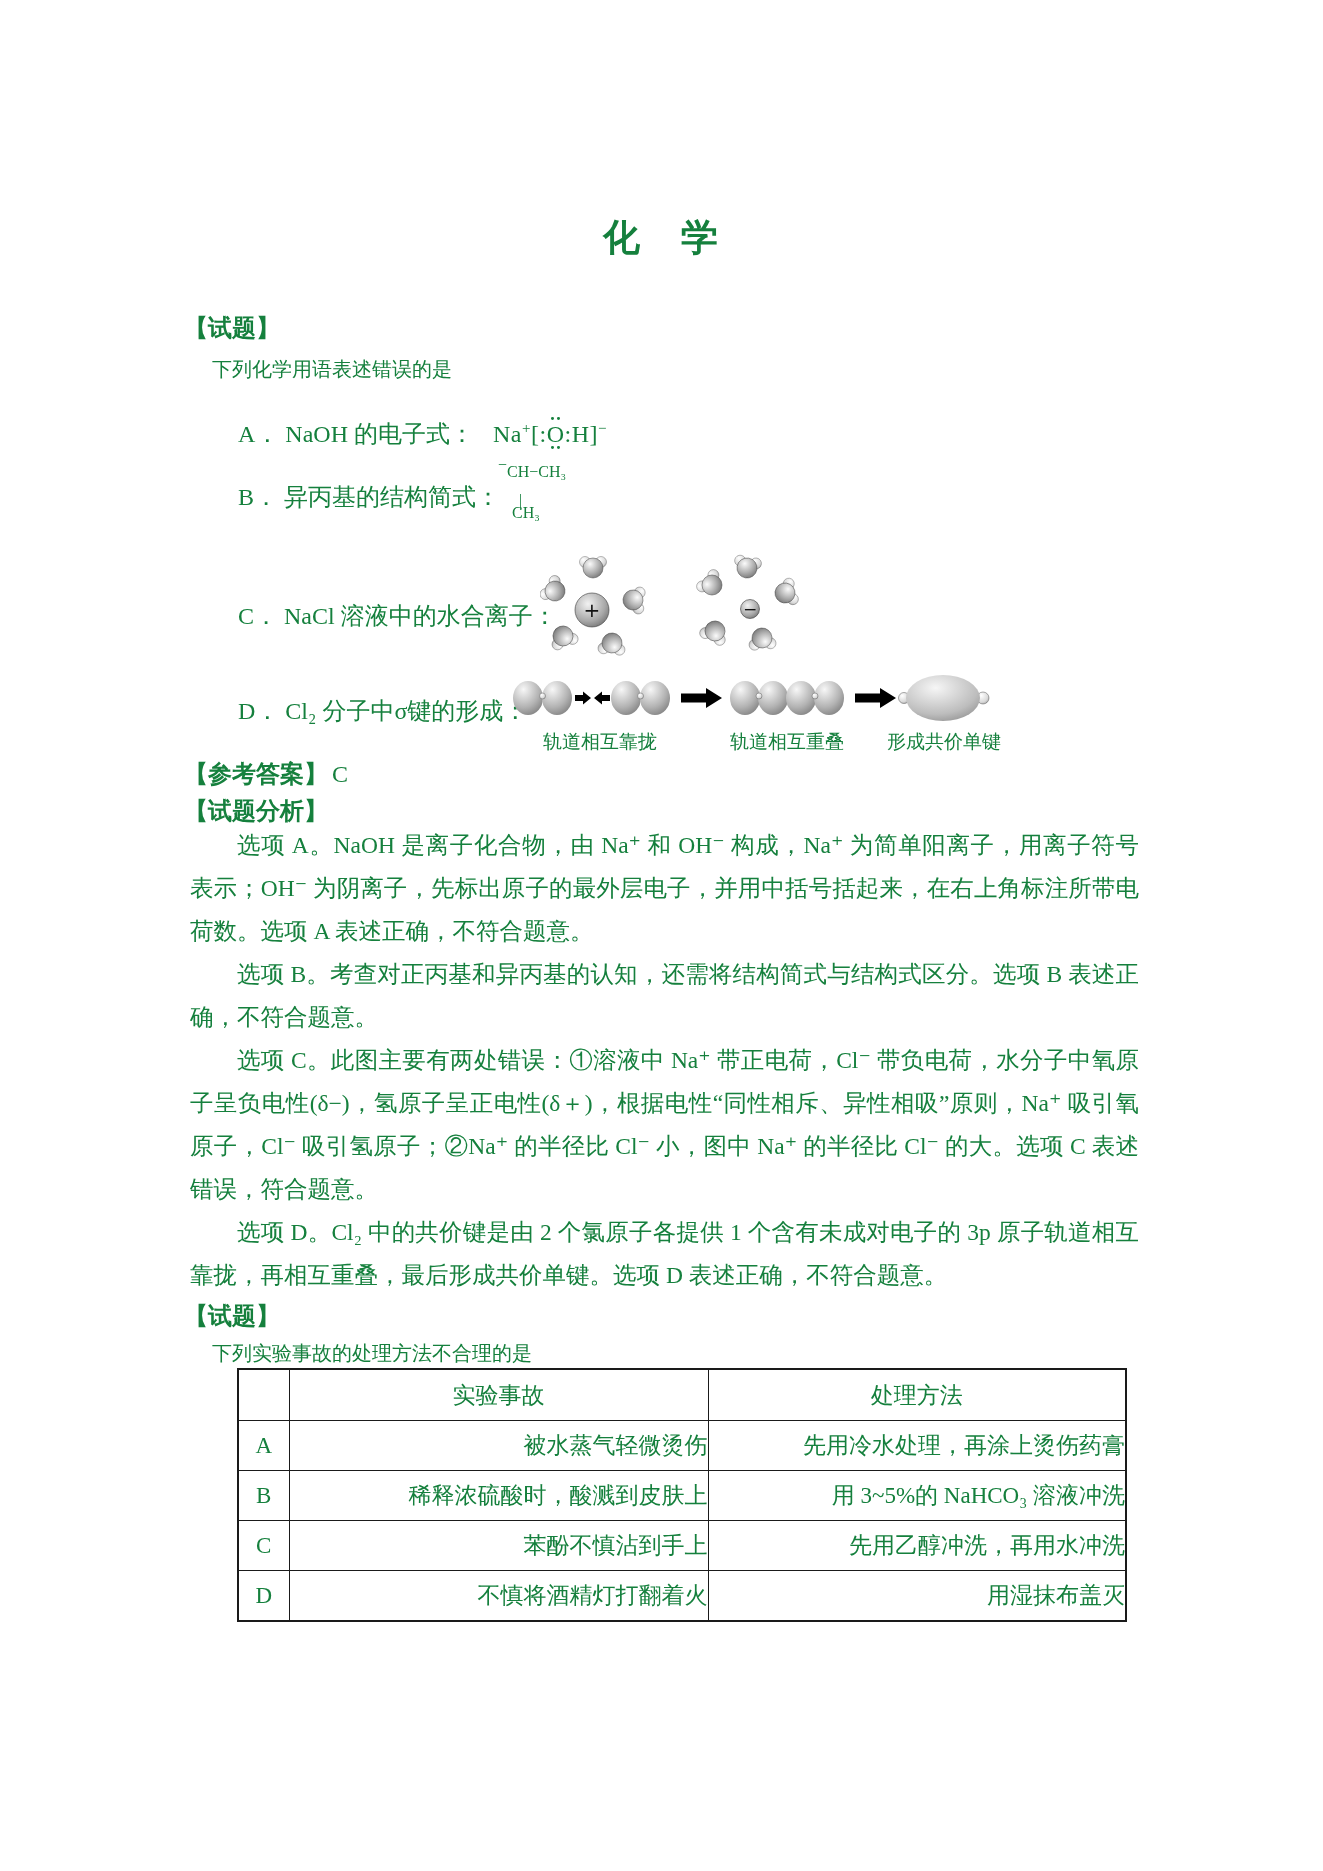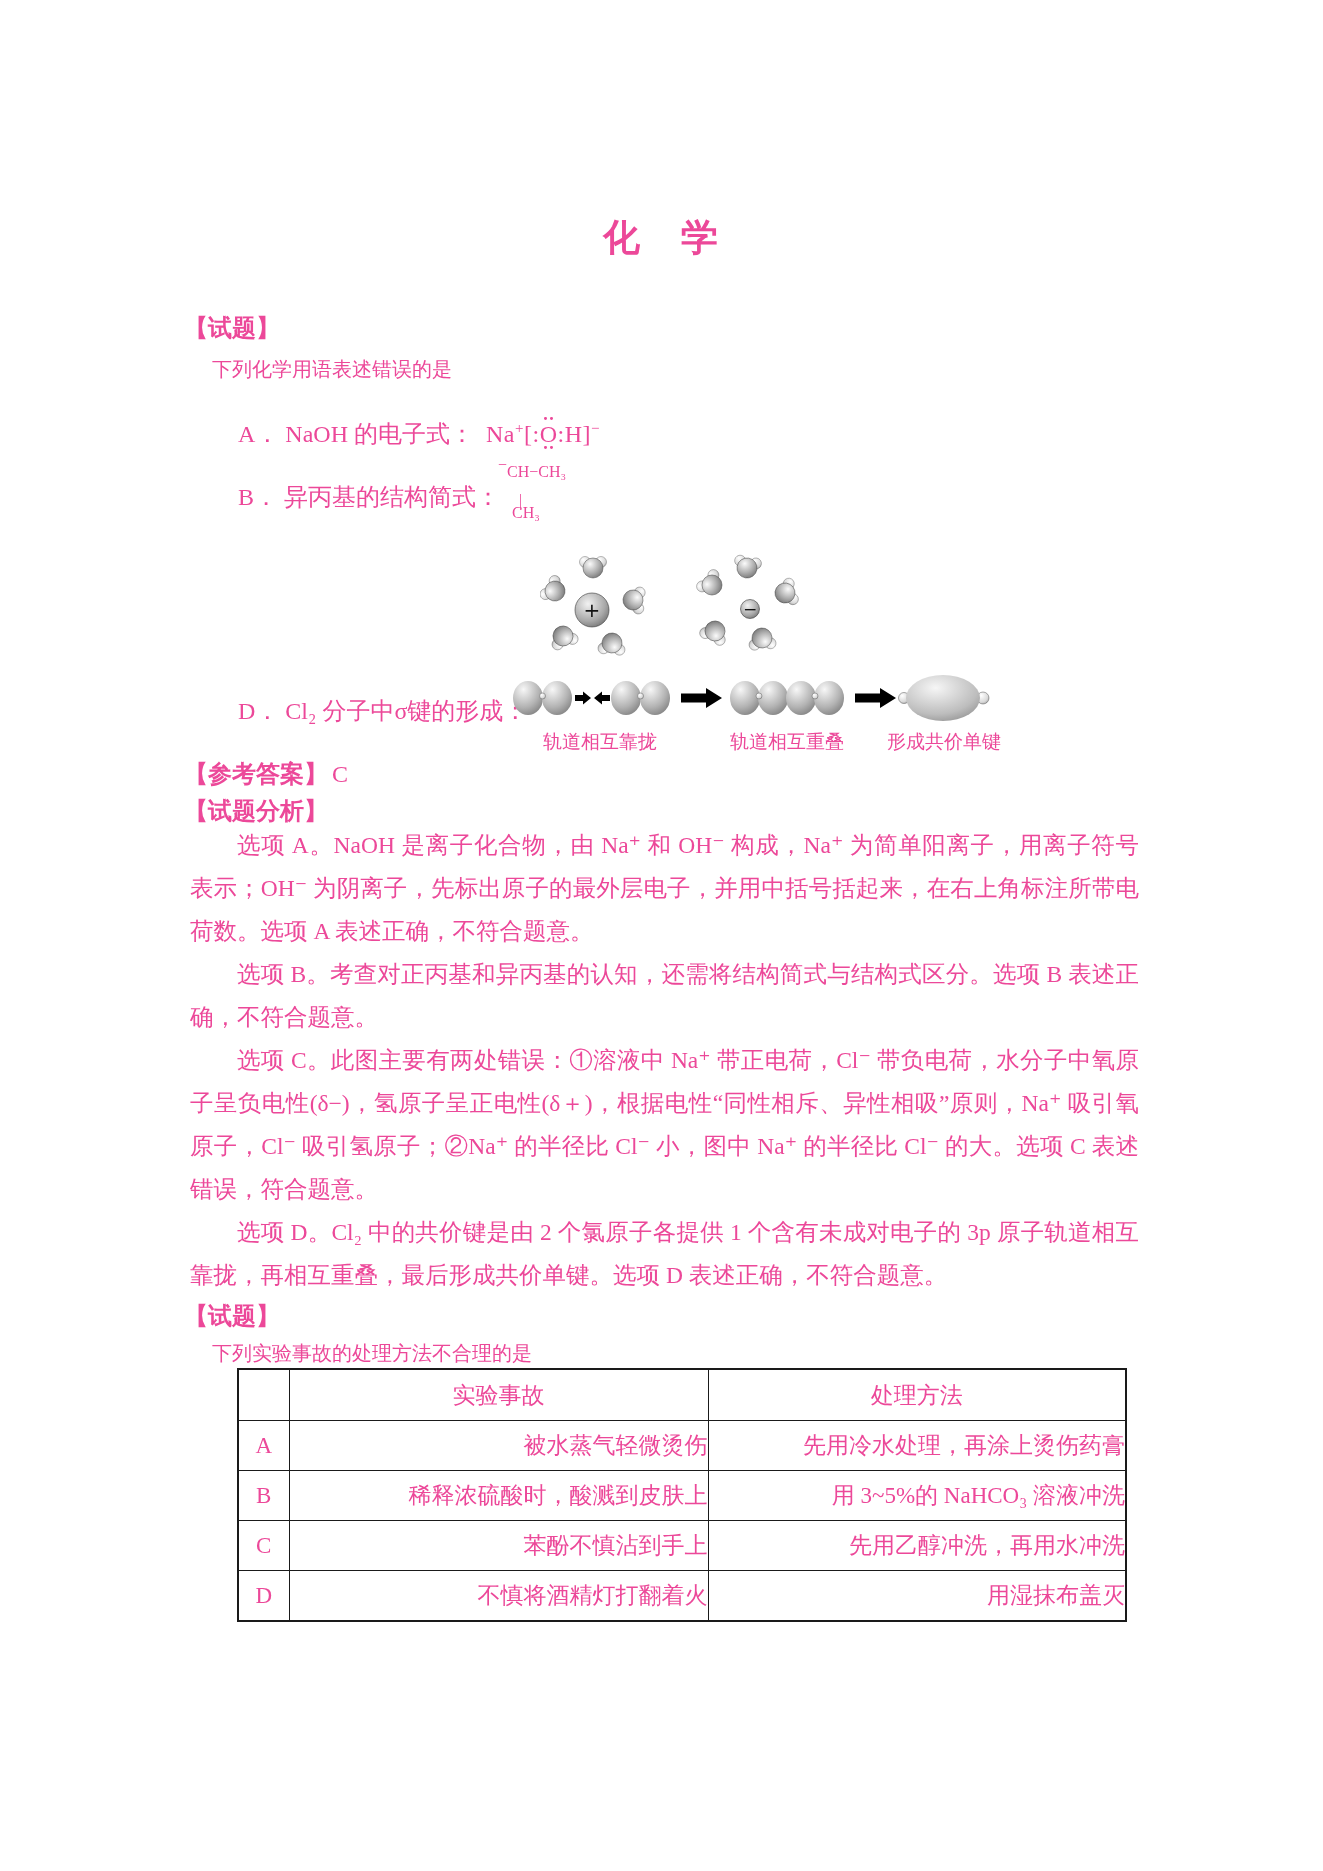--- a/index.html
+++ b/index.html
@@ -1,20 +1,20 @@
 <!DOCTYPE html>
 <html><head>
 <meta charset="utf-8">
 <style>
   html,body{margin:0;padding:0;background:#ffffff;}
   .page{
     position:relative;
     width:1323px;height:1629px;
     background:#ffffff;
-    color:#ec4899;
+    color:#15803d;
     font-family:"Liberation Serif","DejaVu Serif",serif;
     overflow:hidden;
     text-decoration:underline;
   }
   .abs{position:absolute;}
   .title{
     left:0;top:213px;width:1323px;
     text-align:center;
     font-size:37px;font-weight:700;
     letter-spacing:2px;
@@ -22,21 +22,21 @@
   .sec-header{
     left:184px;
     font-family:"Liberation Sans","DejaVu Sans",sans-serif;
     font-weight:600;font-size:24px;
   }
   .prompt{left:212px;font-size:20px;}
   .option{left:238px;font-size:24px;}
   .opt-label{margin-right:6px;}
   sup{font-size:15px;}
   
-  .eformula{margin-left:12px;letter-spacing:0.5px;}
+  .eformula{margin-left:19px;letter-spacing:0.5px;}
   .oatom{position:relative;display:inline-block;}
   .odot{
     position:absolute;left:50%;transform:translateX(-50%);
     font-size:18px;line-height:1;letter-spacing:0px;font-weight:700;
   }
   .odot-top{top:-11px;}
   .odot-bot{bottom:-9px;}
   
   .bform{font-size:16px;line-height:1;}
   .bform .lead{position:relative;top:-7px;}
@@ -87,20 +87,23 @@
     <span class="opt-label">A．</span><span>NaOH 的电子式：</span><span class="eformula"><span>Na</span><sup>+</sup><span>[</span><span>:</span><span class="oatom"><span class="odot odot-top">··</span><span>O</span><span class="odot odot-bot">··</span></span><span>:</span><span>H</span><span>]</span><sup>−</sup></span>
   </div>
 
   <div class="abs option" style="top:481px;">
     <span class="opt-label">B．</span><span>异丙基的结构简式：</span>
   </div>
   <div class="abs bform" style="left:498px;top:464px;"><span class="lead">−</span><span>CH−CH₃</span></div>
   <div class="abs bbond" style="left:519px;top:492px;">|</div>
   <div class="abs bform" style="left:512px;top:505px;">CH₃</div>
 
+  <div class="abs option" style="top:600px;">
+    <span class="opt-label">C．</span><span>NaCl 溶液中的水合离子：</span>
+  </div>
 
   <svg class="abs" style="left:540px;top:550px;" width="270" height="115" viewBox="0 0 270 115">
     <defs>
       <radialGradient id="gO" cx="0.35" cy="0.3" r="0.85">
         <stop offset="0" stop-color="#fbfbfb"></stop>
           <stop offset="0.55" stop-color="#aeaeae"></stop>
           <stop offset="1" stop-color="#696969"></stop>
       </radialGradient>
       <radialGradient id="gH" cx="0.35" cy="0.3" r="0.85">
         <stop offset="0" stop-color="#ffffff"></stop>

